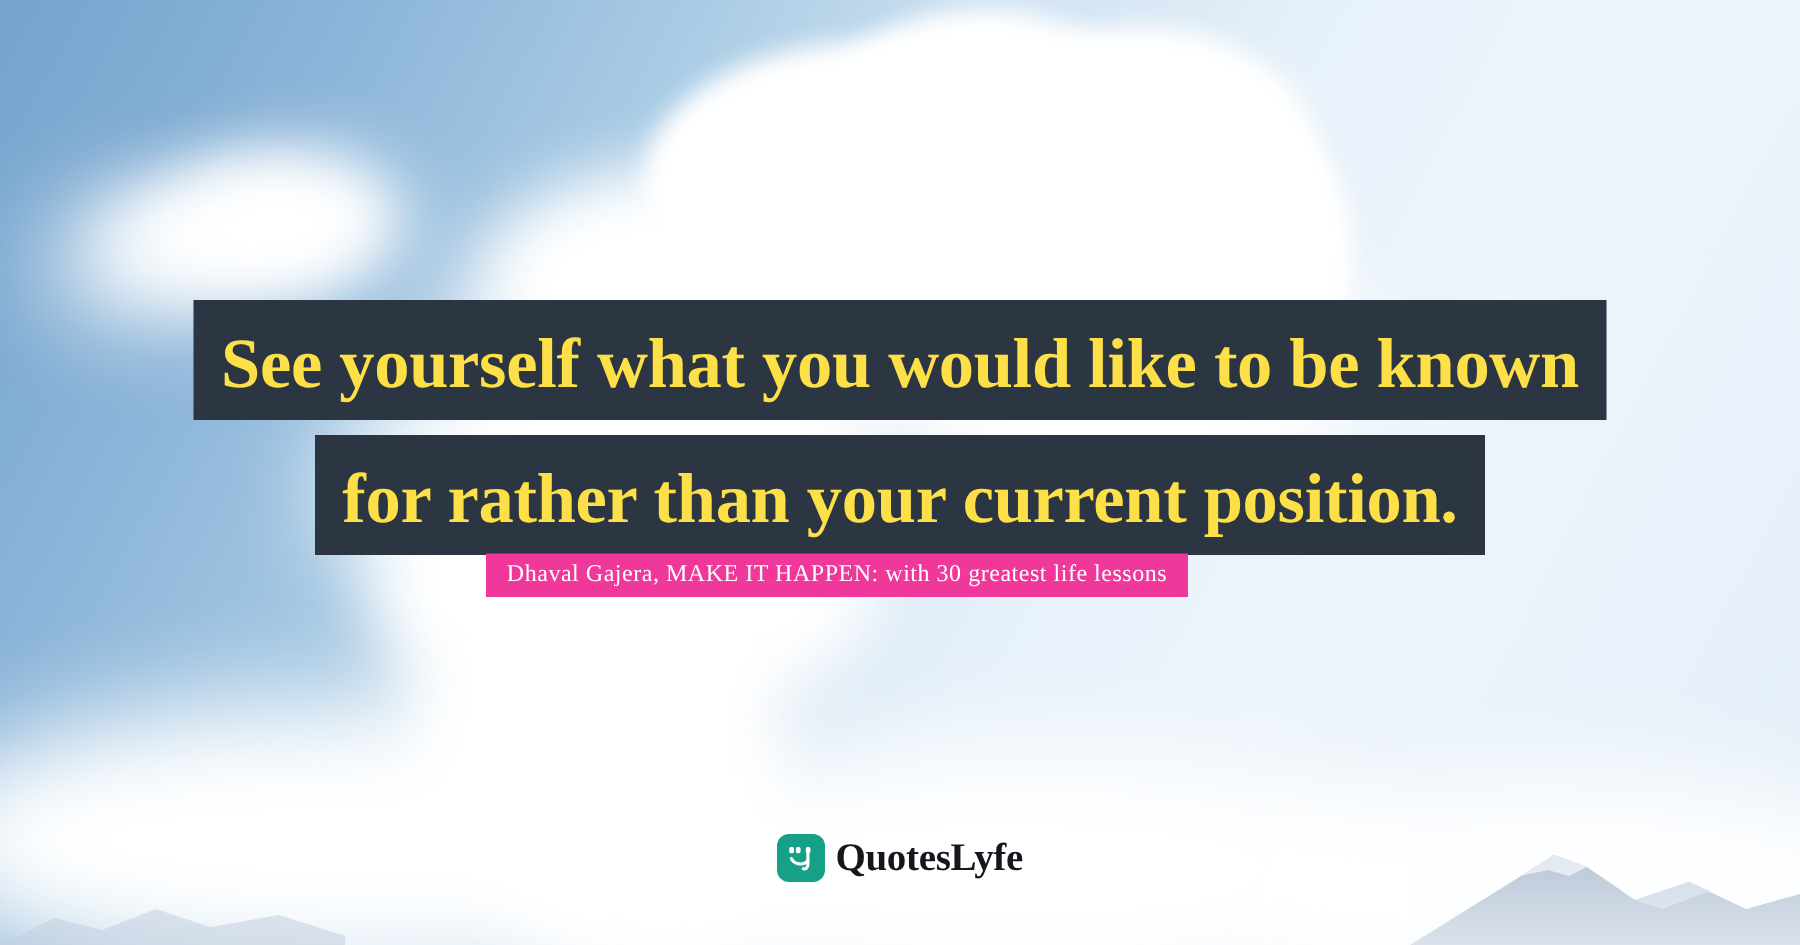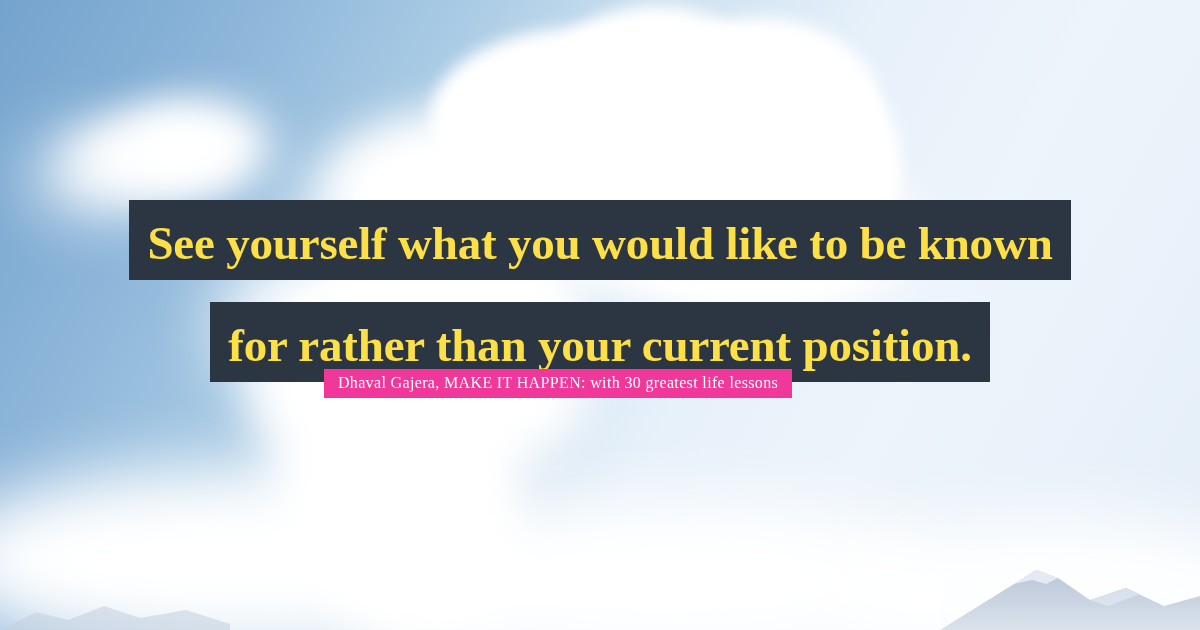--- a/index.html
+++ b/index.html
@@ -134,21 +134,21 @@
     font-family: "Liberation Serif", "DejaVu Serif", serif;
     font-weight: bold;
     font-size: 47px;
     line-height: 1.0;
     letter-spacing: -0.2px;
     white-space: nowrap;
     padding: 20px 18px 13px 18px;
     box-sizing: border-box;
   }
   .quote-row { line-height: 0; }
-  .quote-row + .quote-row { margin-top: 22px; }
+  .quote-row + .quote-row { margin-top: 10px; }
 
   
   .attrib-row {
     position: absolute;
     left: 0;
     top: 369px;
     width: 1116px;
     text-align: center;
     line-height: 0;
   }
@@ -256,14 +256,26 @@
     </div>
     <div class="quote-row">
       <span class="quote-line">for rather than your current position.</span>
     </div>
   </div>
 
   <div class="attrib-row">
     <span class="attrib">Dhaval Gajera, MAKE IT HAPPEN: with 30 greatest life lessons</span>
   </div>
 
+  <div class="logo-row">
+    <span class="logo-mark">
+      <svg width="22" height="22" viewBox="0 0 22 22" xmlns="http://www.w3.org/2000/svg">
+        <rect x="3.2" y="3.6" width="3.1" height="4.2" rx="1.1" fill="#ffffff"></rect>
+        <rect x="7.6" y="3.6" width="3.1" height="4.2" rx="1.1" fill="#ffffff"></rect>
+        <rect x="14.2" y="3.6" width="3.1" height="4.2" rx="1.1" fill="#ffffff"></rect>
+        <path d="M4.6 11.4 C6.6 15.6 13.0 16.2 15.6 12.6" stroke="#ffffff" stroke-width="2.1" fill="none" stroke-linecap="round"></path>
+        <path d="M15.6 7.8 L15.6 15.4 C15.6 17.6 13.9 18.6 12.6 18.2" stroke="#ffffff" stroke-width="2.1" fill="none" stroke-linecap="round"></path>
+      </svg>
+    </span>
+    <span class="logo-text">QuotesLyfe</span>
+  </div>
 
 </div>
 
 </body></html>

